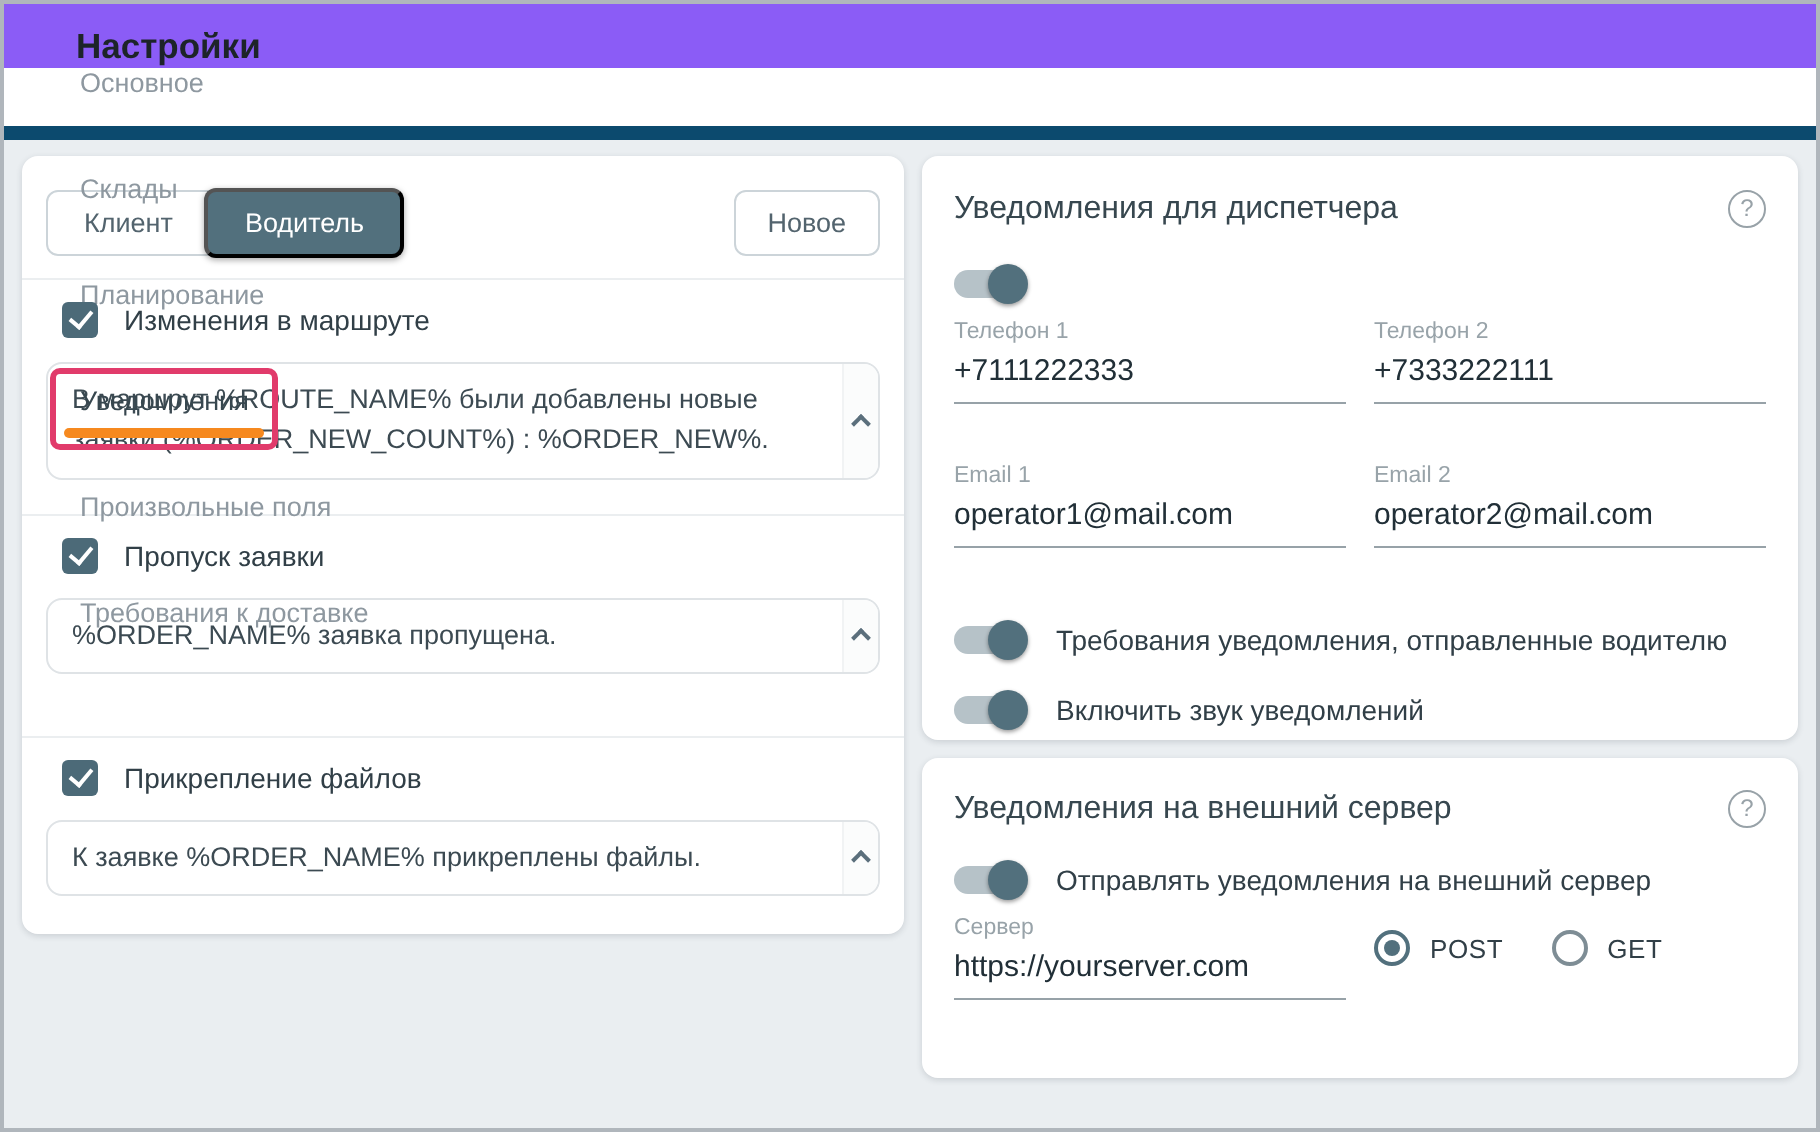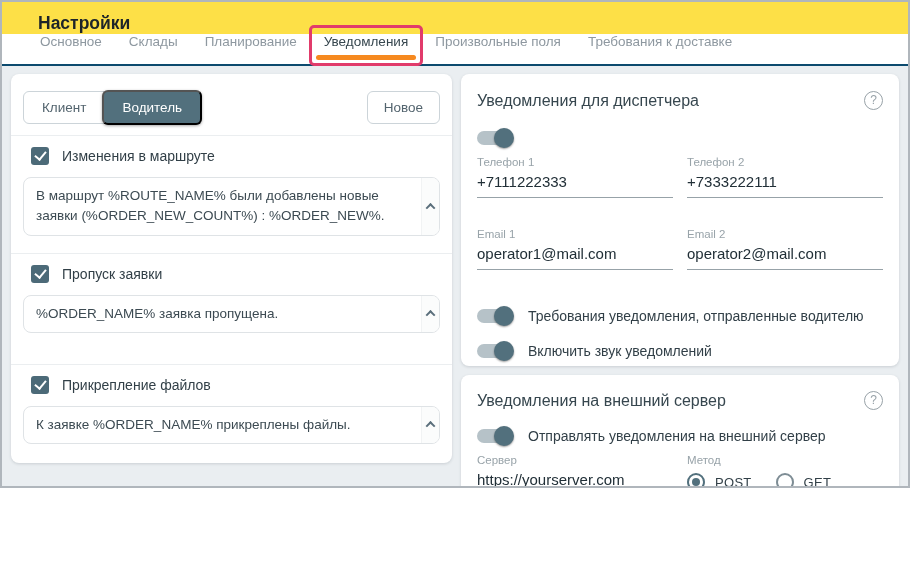--- a/index.html
+++ b/index.html
@@ -1,25 +1,25 @@
 <!DOCTYPE html>
 <html><head>
 <meta charset="utf-8">
 <style>
   * { box-sizing: border-box; margin: 0; padding: 0; }
   html,body { width:910px; height:566px; }
   body { font-family: "Liberation Sans", sans-serif; background:#fff; }
-  .frame { width:910px; height:488px; border:2px solid #b0b6bc; background:#fde047; display:flex; flex-direction:column; overflow:hidden; }
+  .frame { width:910px; height:566px; border:2px solid #b0b6bc; background:#8b5cf6; display:flex; flex-direction:column; overflow:hidden; }
 
   
   .header { padding:11px 36px 0; }
   .page-title { font-size:17.5px; font-weight:700; color:#1d2429; }
 
   
-  .tabbar { display:flex; align-items:center; gap:23px; padding:0 0 0 36px; border-bottom:2px solid #0c4a6e; height:36px; background:#fff; }
+  .tabbar { display:flex; align-items:flex-start; gap:23px; padding:0 0 0 36px; border-bottom:7px solid #0c4a6e; height:36px; background:#fff;flex-direction:column; }
   .tab { font-size:13.5px; color:#8e98a0; padding:0 2px 15px; cursor:pointer; position:relative; white-space:nowrap; }
   .tab.active { color:#37474f; }
   .tab-underline { position:absolute; left:-6px; right:-6px; bottom:4px; height:5px; background:#f6891f; border-radius:3px; }
   .annotation-box { position:absolute; top:-9px; bottom:-2px; left:-13px; right:-13px; border:3px solid #e13b6b; border-radius:5px; pointer-events:none; }
 
   
   .content { flex:1; background:#eaeef1; padding:8px 9px; display:flex; gap:9px; }
 
   .card { background:#fff; border-radius:8px; box-shadow:0 1px 3px rgba(40,50,60,.16); }
 
@@ -208,21 +208,20 @@
             </div>
           <div class="toggle-label">Отправлять уведомления на внешний сервер</div>
         </div>
 
         <div class="fields-grid">
           <div class="field">
             <label class="field-label">Сервер</label>
             <input class="field-input" value="https://yourserver.com" style="">
           </div>
           <div class="method-col">
-            <label class="field-label">Метод</label>
             <div class="radio-row">
               <div class="radio-opt">
                 <span class="radio on"></span>
                 <span class="radio-label">POST</span>
               </div>
               <div class="radio-opt">
                 <span class="radio off"></span>
                 <span class="radio-label">GET</span>
               </div>
             </div>

